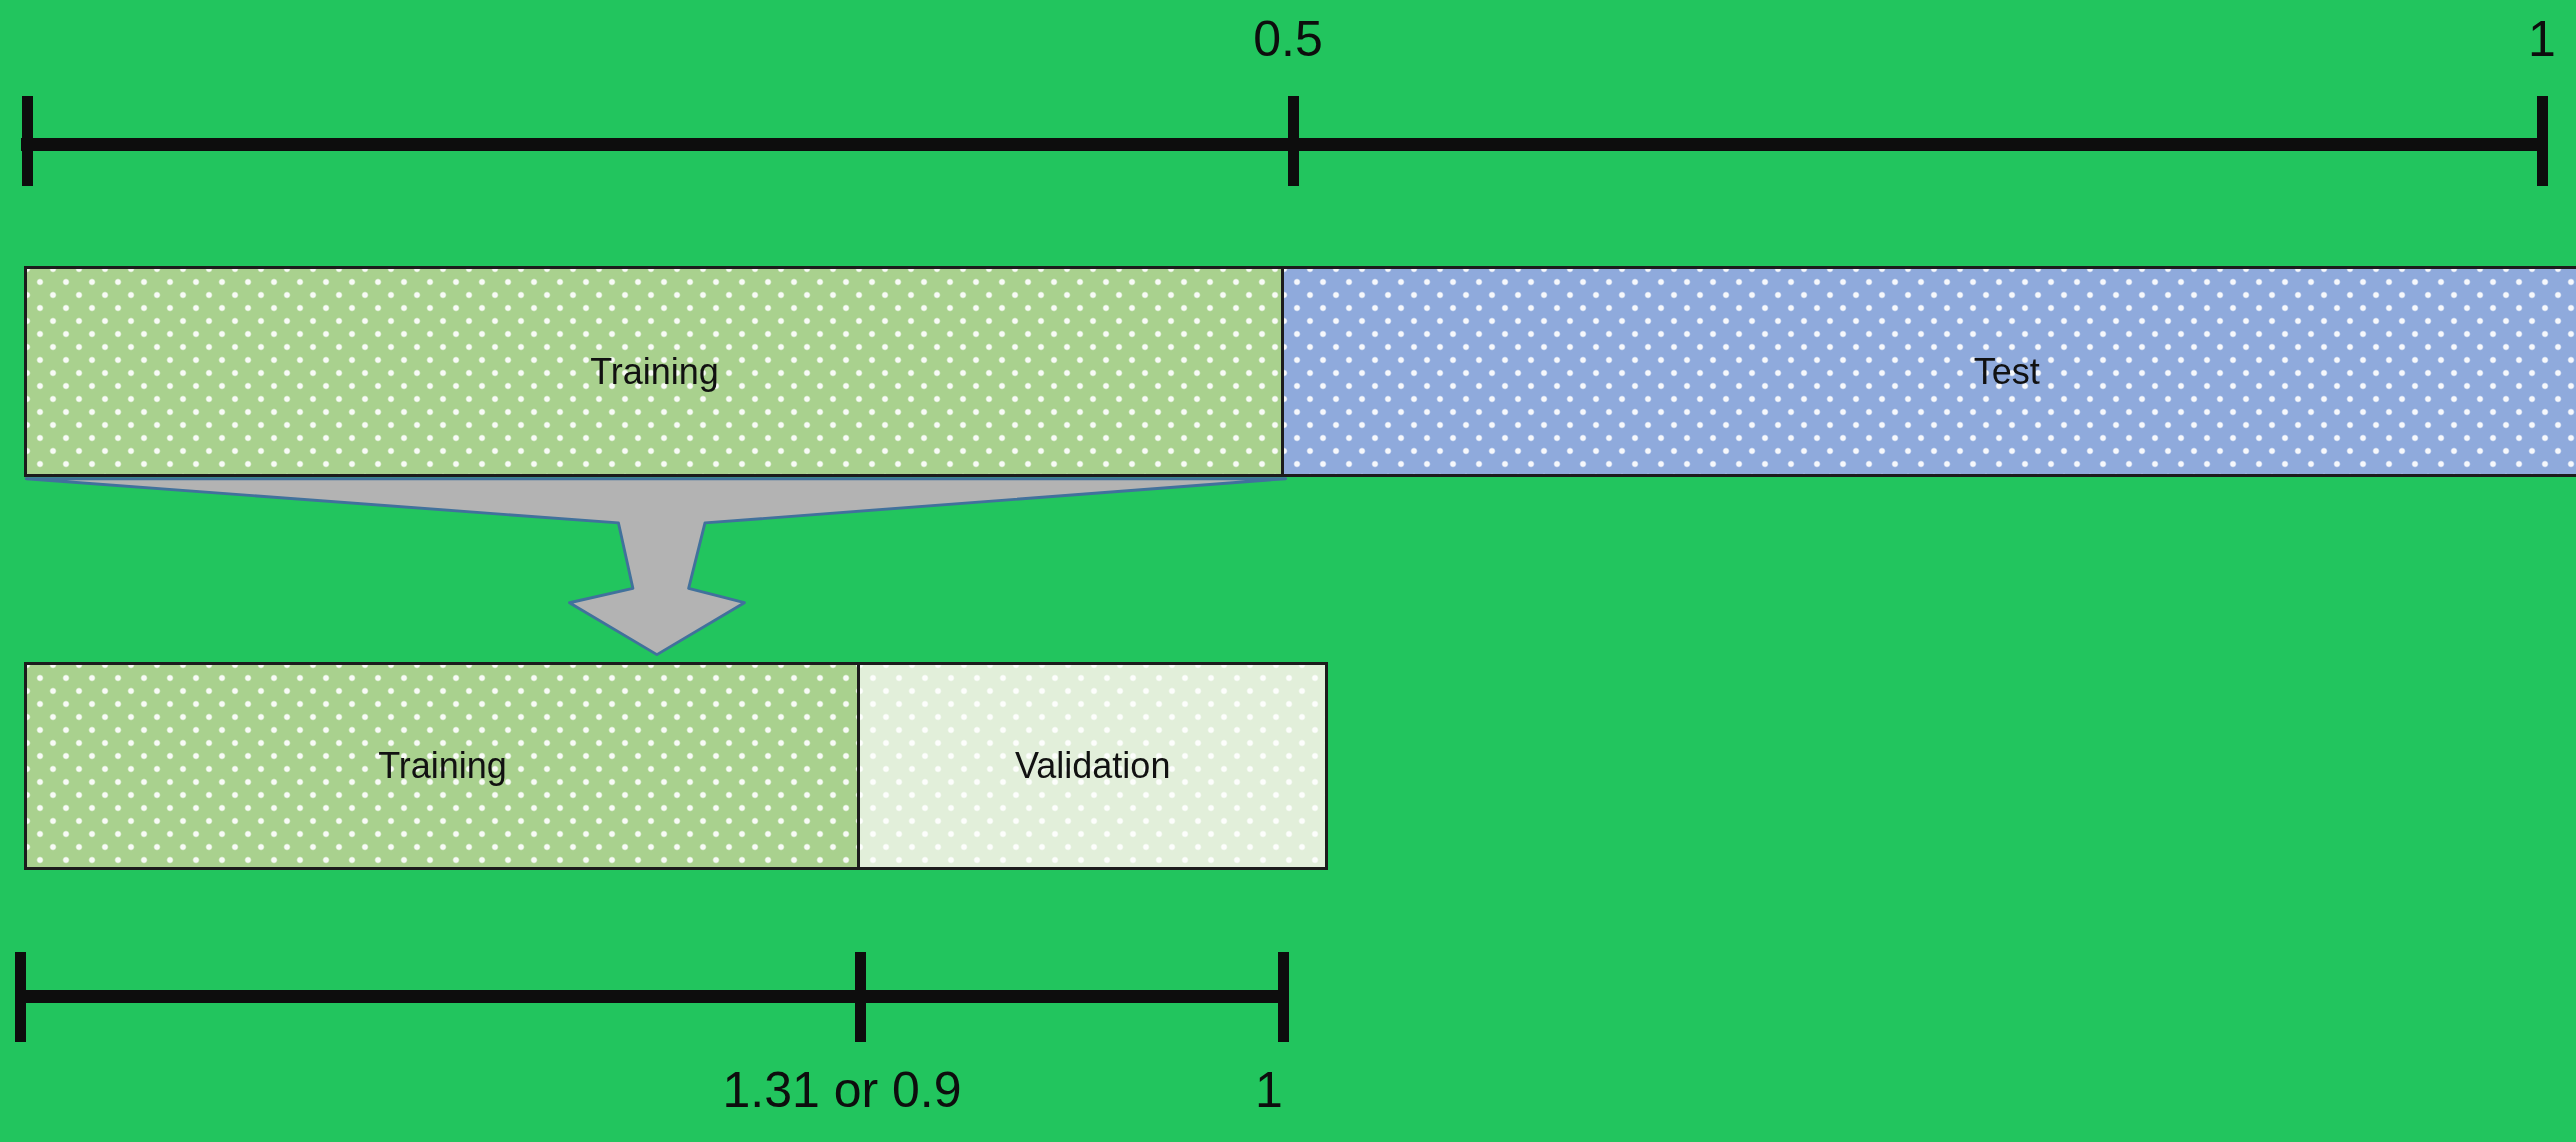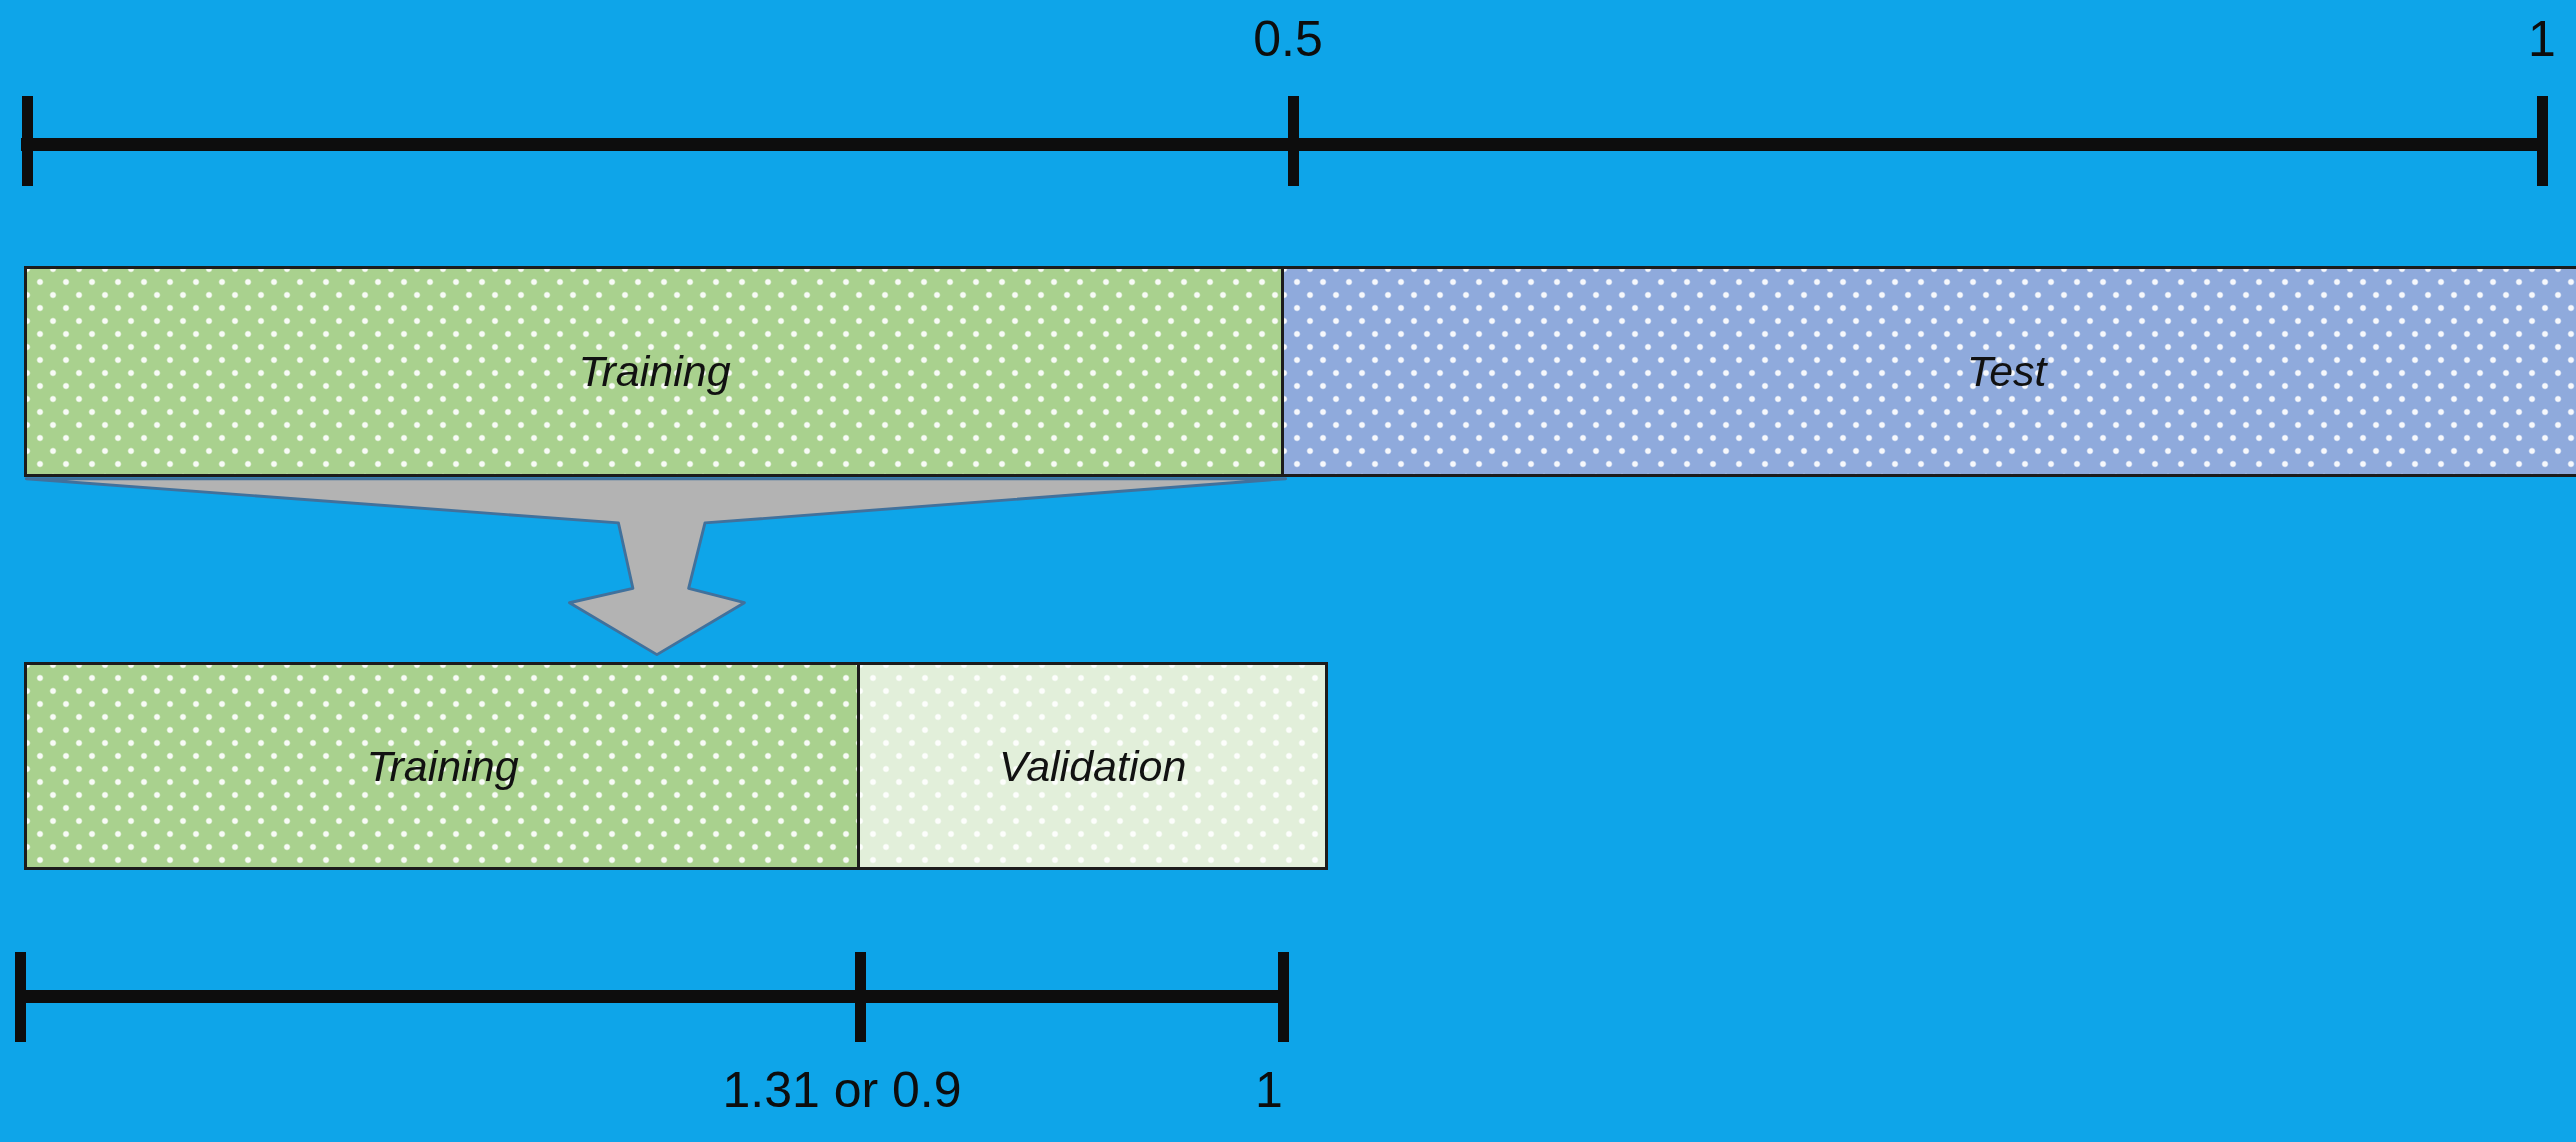--- a/index.html
+++ b/index.html
@@ -1,20 +1,20 @@
 <!DOCTYPE html>
 <html><head>
 <meta charset="utf-8">
 <style>
   html, body { margin: 0; padding: 0; background: #ffffff; }
   .canvas {
     position: relative;
     width: 2576px;
     height: 1142px;
-    background: #0ea5e9;
+    background: #22c55e;
     font-family: "Liberation Sans", sans-serif;
     color: #111111;
     overflow: hidden;
   }
 
   
   .hline { position: absolute; background: #0d0d0d; height: 12.5px; }
   .tick  { position: absolute; background: #0d0d0d; width: 10.6px; height: 90px; }
   .rlabel {
     position: absolute;
@@ -33,21 +33,21 @@
     display: flex;
     align-items: center;
     justify-content: center;
     background-image:
       radial-gradient(circle, rgba(255,255,255,0.92) 2.2px, rgba(255,255,255,0) 3.7px),
       radial-gradient(circle, rgba(255,255,255,0.92) 2.2px, rgba(255,255,255,0) 3.7px);
     background-size: 26px 26px;
     background-position: 0 0, 13px 13px;
   }
   .seg + .seg { margin-left: -3.8px; }
-  .seg-label { font-size: 43px; line-height: 1; color: #111111; font-style: italic; }
+  .seg-label { font-size: 36px; line-height: 1; color: #111111; }
 
   
   svg.arrow-layer {
     position: absolute;
     left: 0; top: 0;
     z-index: 1;
     pointer-events: none;
   }
 </style>
 </head>

